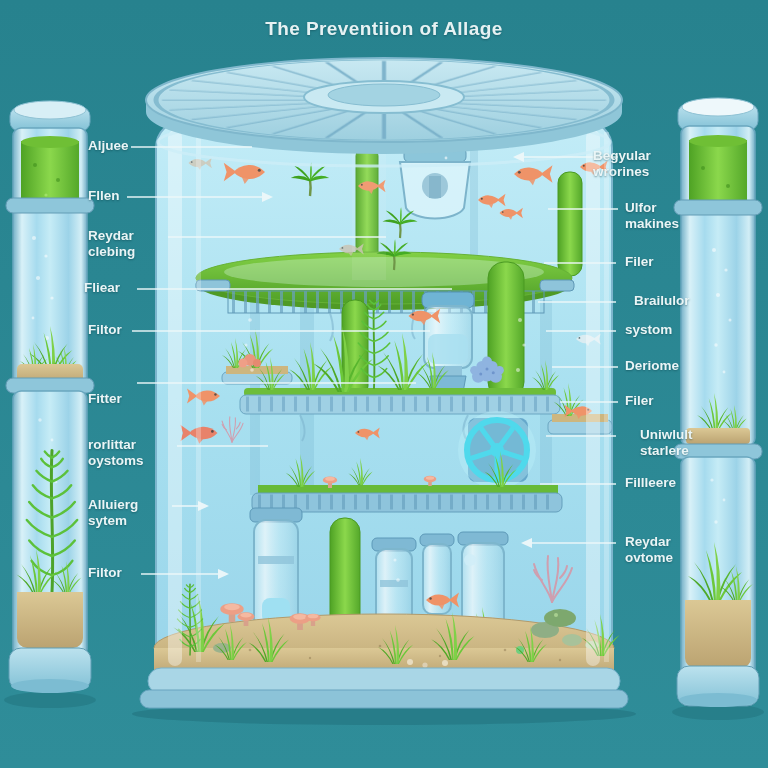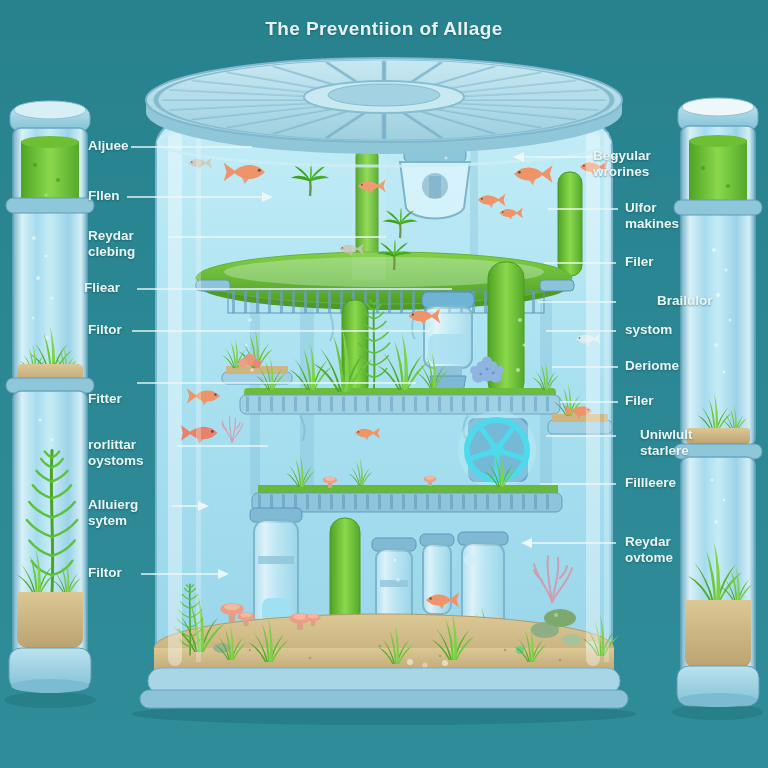--- a/index.html
+++ b/index.html
@@ -531,20 +531,20 @@
   <div class="label nw" style="left:84px;top:280px">Fliear</div>
   <div class="label nw" style="left:88px;top:322px">Filtor</div>
   <div class="label nw" style="left:88px;top:391px">Fitter</div>
   <div class="label w2" style="left:88px;top:437px">rorlittar oystoms</div>
   <div class="label w2" style="left:88px;top:497px">Alluierg sytem</div>
   <div class="label nw" style="left:88px;top:565px">Filtor</div>
 
   <div class="label w2" style="left:593px;top:148px">Begyular wrorines</div>
   <div class="label w2" style="left:625px;top:200px">Ulfor makines</div>
   <div class="label nw" style="left:625px;top:254px">Filer</div>
-  <div class="label nw" style="left:657px;top:293px">Brailulor</div>
+  <div class="label nw" style="left:634px;top:293px">Brailulor</div>
   <div class="label nw" style="left:625px;top:322px">systom</div>
   <div class="label nw" style="left:625px;top:358px">Deriome</div>
   <div class="label nw" style="left:625px;top:393px">Filer</div>
   <div class="label w2" style="left:640px;top:427px">Uniwlult starlere</div>
   <div class="label nw" style="left:625px;top:475px">Fillleere</div>
   <div class="label w2" style="left:625px;top:534px">Reydar ovtome</div>
 </div>
 
 </body></html>

